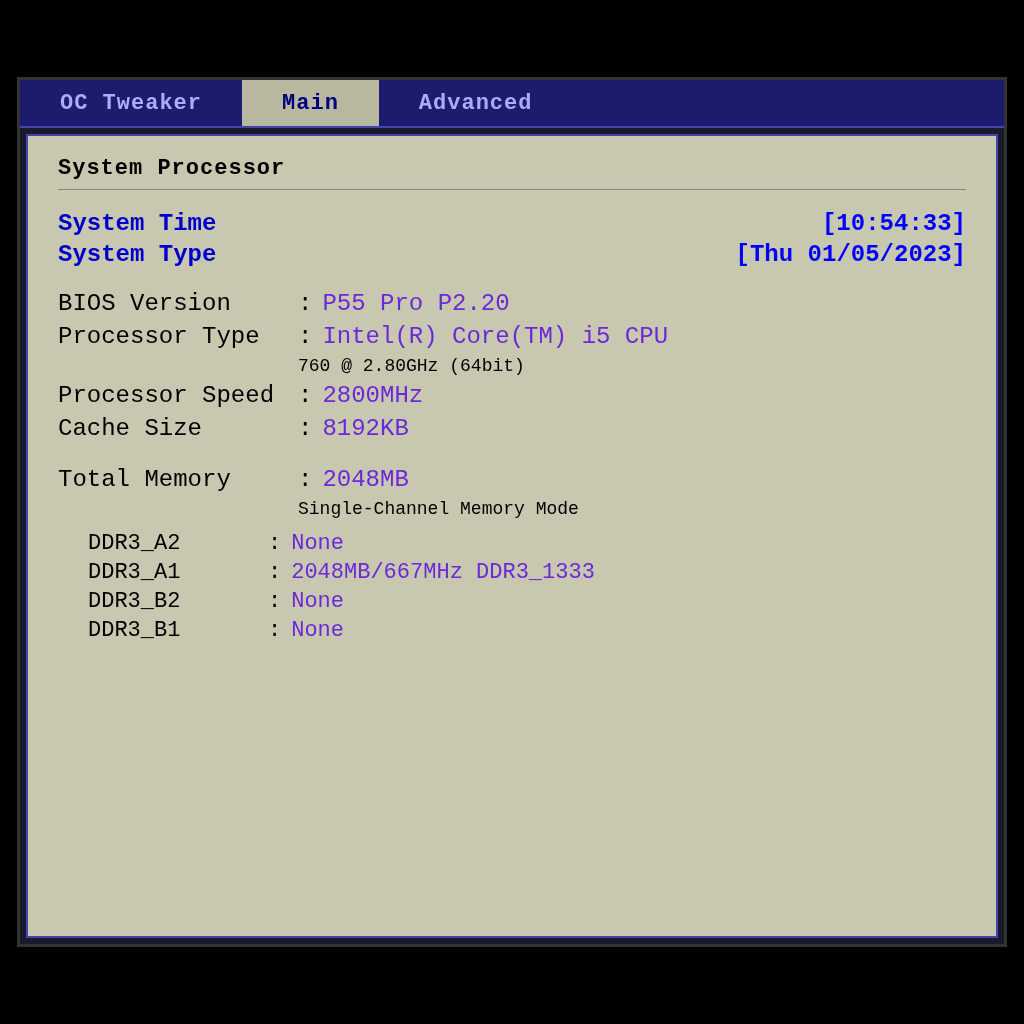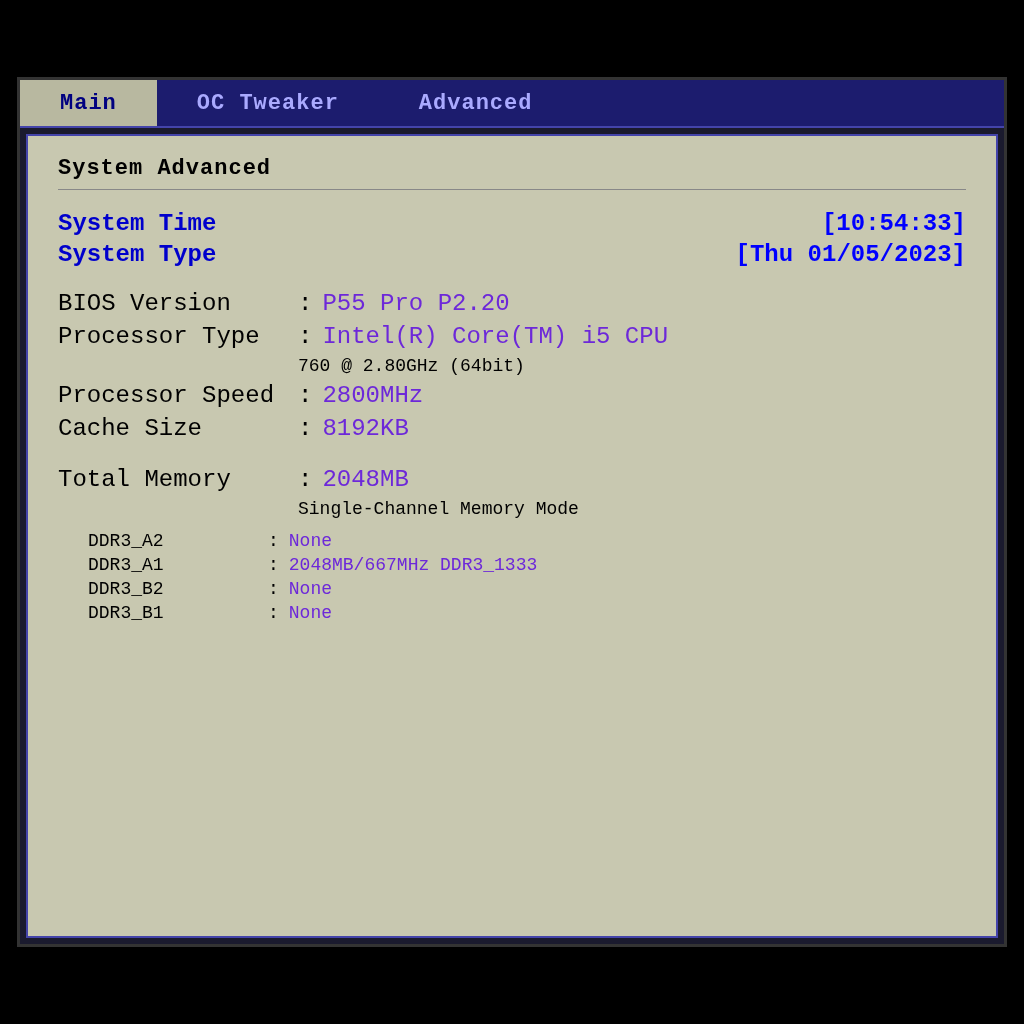--- a/index.html
+++ b/index.html
@@ -112,21 +112,21 @@
       color: #0000ff;
     }
 
     .spacer {
       height: 18px;
     }
 
     .ddr-row {
       display: flex;
       margin-bottom: 4px;
-      font-size: 18px;
+      font-size: 22px;
       color: #000;
     }
 
     .ddr-label {
       min-width: 180px;
       margin-left: 30px;
     }
 
     .processor-continuation {
       margin-left: 240px;
@@ -141,28 +141,28 @@
       color: #000;
       margin-bottom: 4px;
     }
   </style>
 </head>
 <body>
 
 <div class="screen-outer">
 
   <div class="menu-bar">
+    <div class="menu-item">OC Tweaker</div>
     <div class="menu-item active">Main</div>
-    <div class="menu-item">OC Tweaker</div>
     <div class="menu-item">Advanced</div>
   </div>
 
   <div class="content-area">
 
-    <div class="section-title">System Advanced</div>
+    <div class="section-title">System Processor</div>
     <hr class="divider">
 
     <div class="highlight-row">
       <span class="highlight-label">System Time</span>
       <span class="highlight-value">[10:54:33]</span>
     </div>
 
     <div class="highlight-row">
       <span class="highlight-label">System Type</span>
       <span class="highlight-value">[Thu 01/05/2023]</span>

